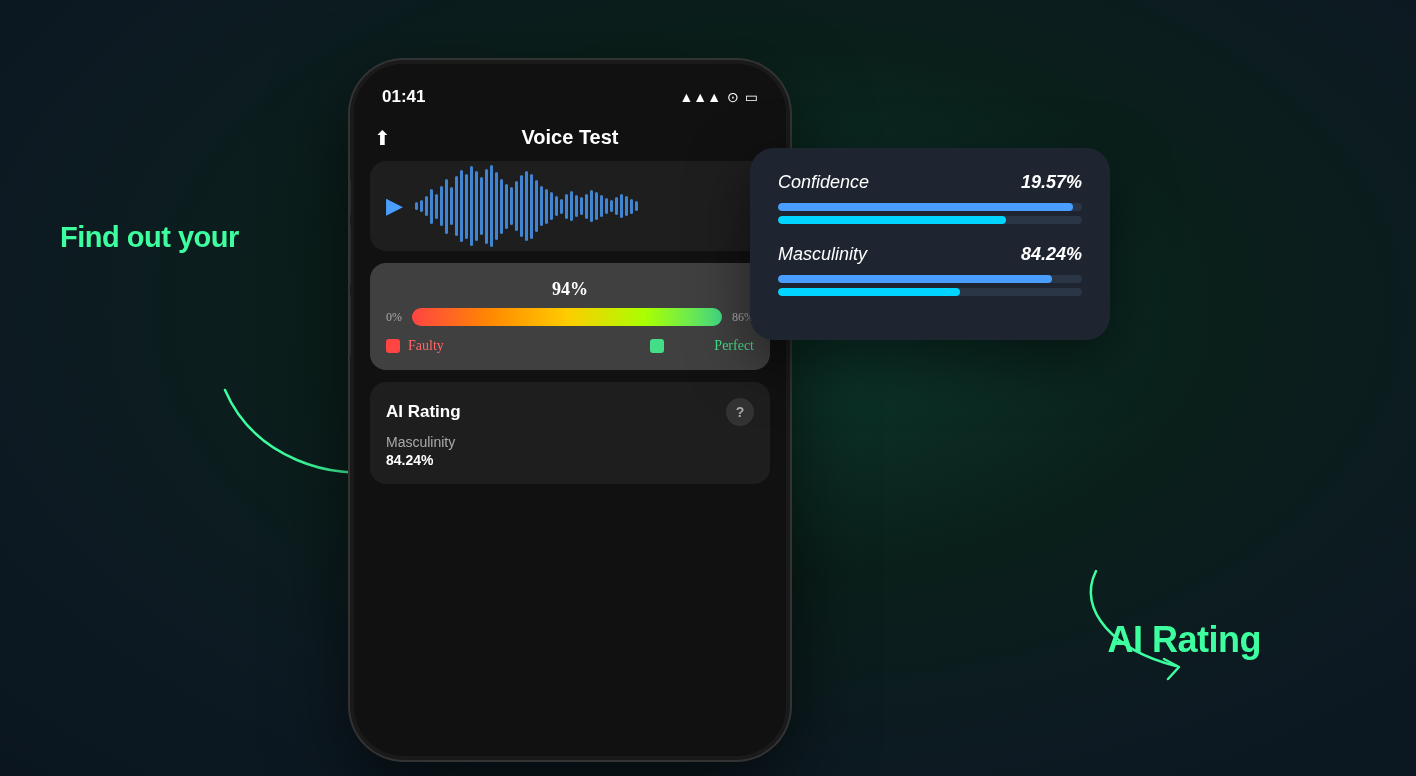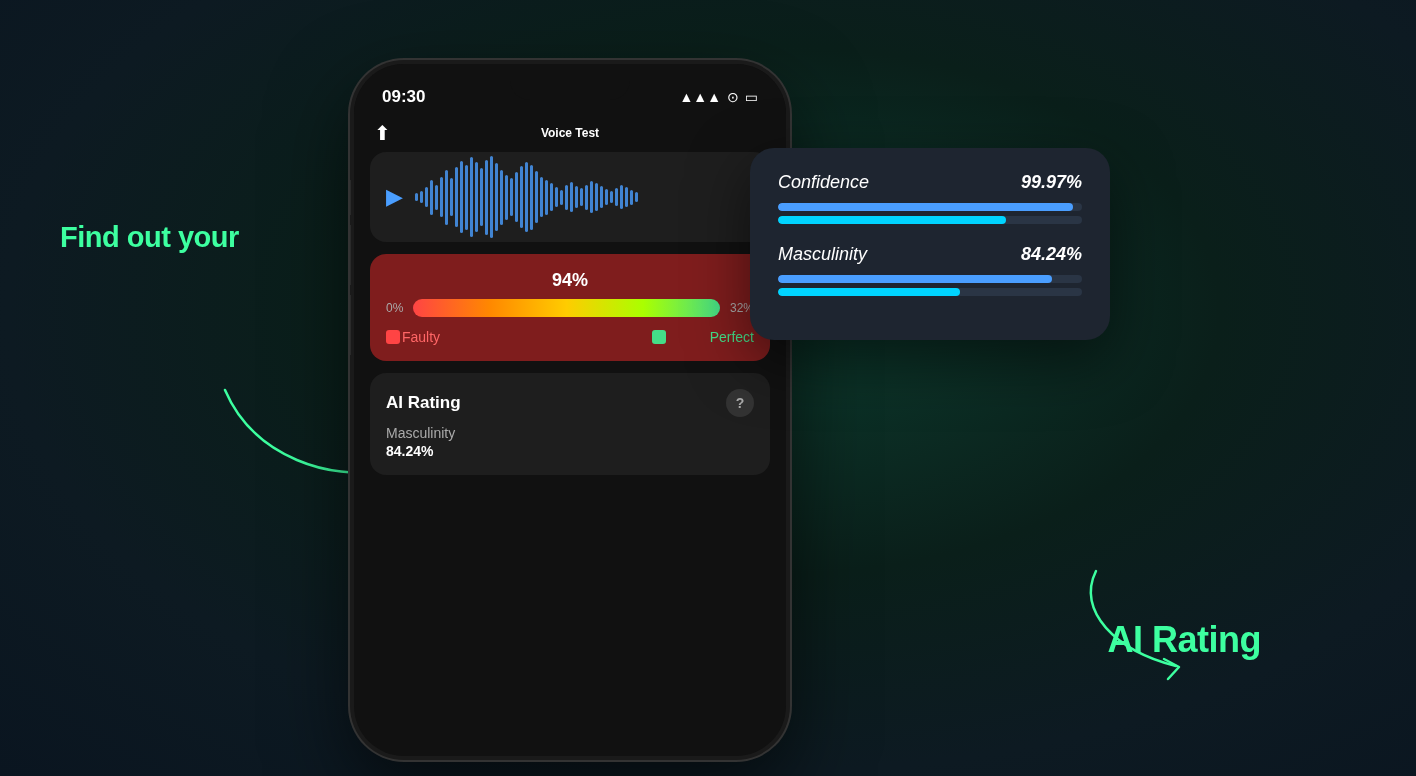--- a/index.html
+++ b/index.html
@@ -116,21 +116,21 @@
 
     .header-share {
       position: absolute;
       left: 20px;
       color: #fff;
       font-size: 20px;
     }
 
     .header-title {
       color: #fff;
-      font-size: 12px;
+      font-size: 20px;
       font-weight: 700;
     }
 
     
     .app-content {
       background: #111;
       padding: 0 16px;
     }
 
     .your-result {
@@ -167,24 +167,25 @@
 
     .waveform-bar {
       background: #4a9eff;
       border-radius: 2px;
       width: 3px;
       opacity: 0.8;
     }
 
     
     .score-card {
-      background: #7f1d1d;
+      background: #404040;
       border-radius: 16px;
       padding: 16px;
       margin-bottom: 12px;
+      font-family: Liberation Serif, serif;
     }
 
     .score-percent {
       text-align: center;
       color: #fff;
       font-size: 18px;
       font-weight: 700;
       margin-bottom: 8px;
     }
 
@@ -215,21 +216,21 @@
 
     .score-legend {
       display: flex;
       justify-content: space-between;
       align-items: center;
     }
 
     .legend-item {
       display: flex;
       align-items: center;
-      gap: 2px;
+      gap: 8px;
       font-size: 14px;
     }
 
     .legend-dot-red {
       width: 14px;
       height: 14px;
       border-radius: 3px;
       background: #ff4444;
     }
 
@@ -401,21 +402,21 @@
   <div class="phone-btn-right"></div>
   <div class="phone-btn-left-1"></div>
   <div class="phone-btn-left-2"></div>
   <div class="phone-btn-left-3"></div>
 
   <div class="phone-inner">
 
     <div class="notch"></div>
 
     <div class="status-bar">
-      <span class="status-time">09:30</span>
+      <span class="status-time">01:41</span>
       <div class="status-icons">
         <span>▲▲▲</span>
         <span>⊙</span>
         <span>▭</span>
       </div>
     </div>
 
     <div class="app-header">
       <span class="header-share">⬆</span>
       <span class="header-title">Voice Test</span>
@@ -472,21 +473,21 @@
             <div class="waveform-bar" style="height: 15px;"></div>
             <div class="waveform-bar" style="height: 10px;"></div>
           </div>
       </div>
 
       <div class="score-card">
         <div class="score-percent">94%</div>
         <div class="score-bar-container">
           <span class="score-label-0">0%</span>
           <div class="score-bar"></div>
-          <span class="score-label-100">32%</span>
+          <span class="score-label-100">86%</span>
         </div>
         <div class="score-legend">
           <div class="legend-item">
             <div class="legend-dot-red"></div>
             <span class="legend-faulty">Faulty</span>
           </div>
           <div class="legend-item">
             <div class="legend-dot-green"></div>
             <span class="legend-perfect">Perfect</span>
           </div>
@@ -502,21 +503,21 @@
         <div class="ai-sub-value">84.24%</div>
       </div>
     </div>
   </div>
 </div>
 
 <div class="info-card">
   <div class="info-row">
     <div class="info-row-header">
       <span class="info-label">Confidence</span>
-      <span class="info-value">99.97%</span>
+      <span class="info-value">19.57%</span>
     </div>
     <div class="progress-track">
       <div class="progress-fill-blue" style="width: 97%"></div>
     </div>
     <div class="progress-track">
       <div class="progress-fill-cyan" style="width: 75%"></div>
     </div>
   </div>
   <div class="info-row">
     <div class="info-row-header">

